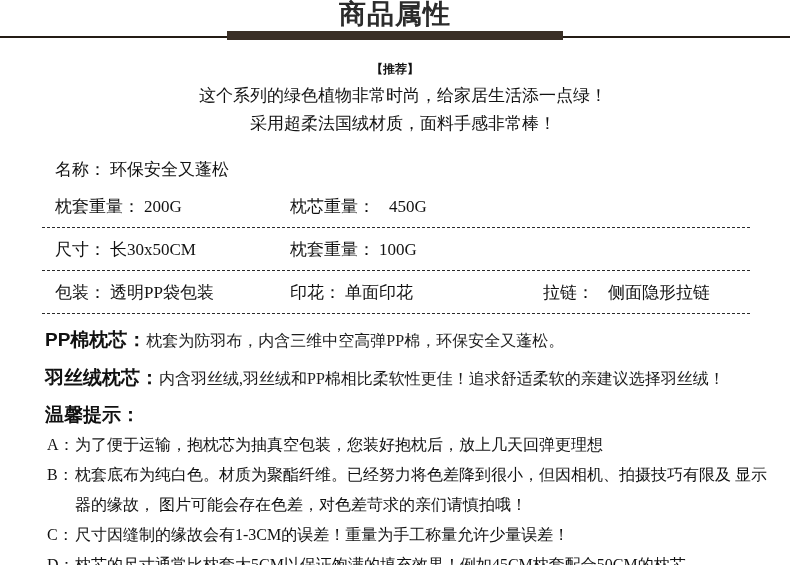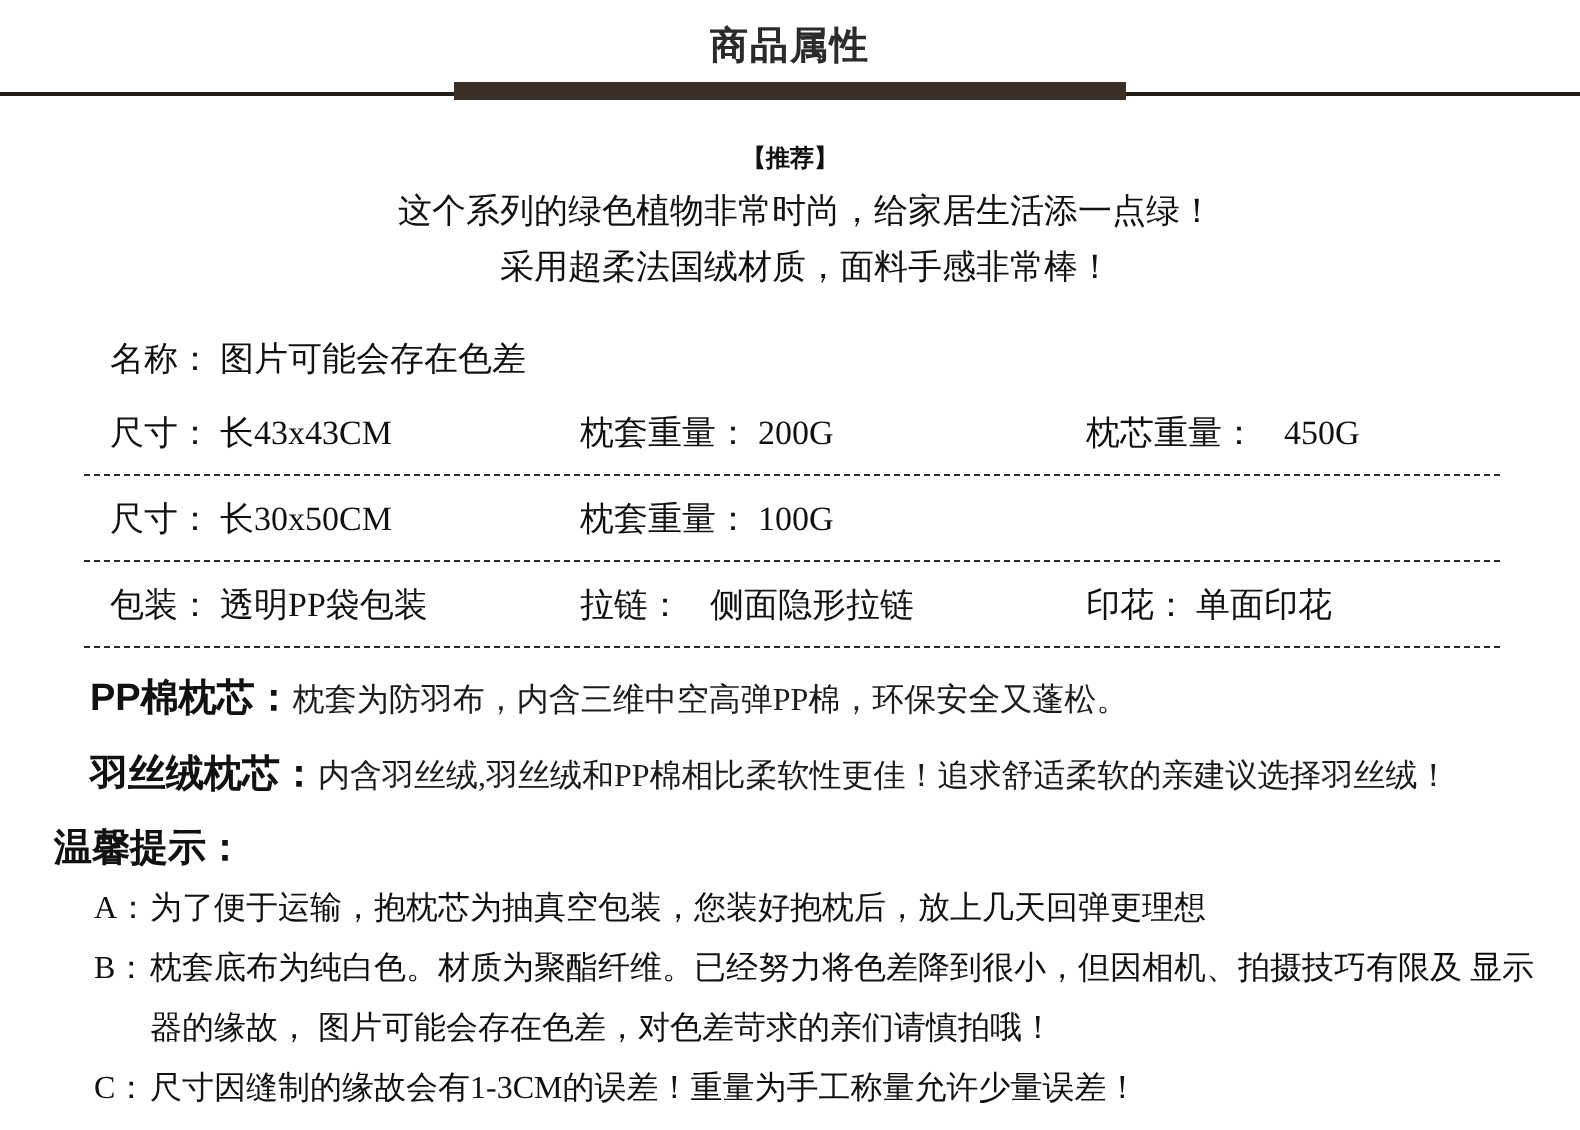--- a/index.html
+++ b/index.html
@@ -9,23 +9,23 @@
     background:#ffffff;
     overflow:hidden;
     color:#1c1c1c;
     font-family:"Liberation Serif","DejaVu Serif",serif;
   }
   
   .page-title{
     text-align:center;
     font-family:"Liberation Sans","DejaVu Sans",sans-serif;
     font-weight:bold;
-    font-size:19px;
+    font-size:27px;
     line-height:28px;
-    padding-top:10px;
+    padding-top:0;
     color:#2b2b2b;
     letter-spacing:1px;
   }
   .divider{position:relative;height:13px;margin-top:2px;}
   .divider-line{position:absolute;top:6px;left:0;width:100%;height:2px;background:#241c15;}
   .divider-bar{position:absolute;top:1px;left:50%;transform:translateX(-50%);width:336px;height:9px;background:#3a2f26;}
   
   .recommend{text-align:center;margin-top:13px;font-size:17px;color:#111;}
   .rec-title{font-weight:bold;font-size:12px;line-height:26px;}
   .rec-line{line-height:28px;padding-left:16px;}
@@ -41,21 +41,21 @@
   .cell{white-space:nowrap;}
   .cell .value{margin-left:4px;}
   .cell.c3 .value{margin-left:14px;}
   
   .desc{margin:14px 25px 0 45px;font-size:16px;line-height:23px;}
   .desc-label{
     font-family:"Liberation Sans","DejaVu Sans",sans-serif;
     font-weight:bold;font-size:19px;color:#111;
   }
   .tips-title{
-    margin:12px 0 2px 27px;
+    margin:12px 0 2px 45px;
     font-family:"Liberation Sans","DejaVu Sans",sans-serif;
     font-weight:bold;font-size:19px;line-height:26px;color:#111;
   }
   .tip-item{
     display:flex;
     margin:0 22px 0 47px;
     font-size:16px;
     line-height:30px;
     color:#111;
   }
@@ -78,28 +78,25 @@
   <div class="recommend">
     <div class="rec-title">【推荐】</div>
     <div class="rec-line">这个系列的绿色植物非常时尚，给家居生活添一点绿！</div>
     <div class="rec-line">采用超柔法国绒材质，面料手感非常棒！</div>
   </div>
 
   <div class="spec-table">
 
     <div class="spec-row name-row">
       <div class="cell">
-        <span class="lab">名称：</span><span class="value">图片可能会存在色差</span>
+        <span class="lab">名称：</span><span class="value">环保安全又蓬松</span>
       </div>
     </div>
 
     <div class="spec-row">
-      <div class="cell c1">
-        <span class="lab">尺寸：</span><span class="value">长43x43CM</span>
-      </div>
       <div class="cell c2">
         <span class="lab">枕套重量：</span><span class="value">200G</span>
       </div>
       <div class="cell c3">
         <span class="lab">枕芯重量：</span><span class="value">450G</span>
       </div>
     </div>
 
     <div class="spec-row">
       <div class="cell c1">
@@ -107,25 +104,25 @@
       </div>
       <div class="cell c2">
         <span class="lab">枕套重量：</span><span class="value">100G</span>
       </div>
     </div>
 
     <div class="spec-row">
       <div class="cell c1">
         <span class="lab">包装：</span><span class="value">透明PP袋包装</span>
       </div>
+      <div class="cell c2">
+        <span class="lab">印花：</span><span class="value">单面印花</span>
+      </div>
       <div class="cell c3">
         <span class="lab">拉链：</span><span class="value">侧面隐形拉链</span>
-      </div>
-      <div class="cell c2">
-        <span class="lab">印花：</span><span class="value">单面印花</span>
       </div>
     </div>
 
   </div>
 
   <div class="desc">
     <span class="desc-label">PP棉枕芯：</span><span class="desc-text">枕套为防羽布，内含三维中空高弹PP棉，环保安全又蓬松。</span>
   </div>
   <div class="desc">
     <span class="desc-label">羽丝绒枕芯：</span><span class="desc-text">内含羽丝绒,羽丝绒和PP棉相比柔软性更佳！追求舒适柔软的亲建议选择羽丝绒！</span>

